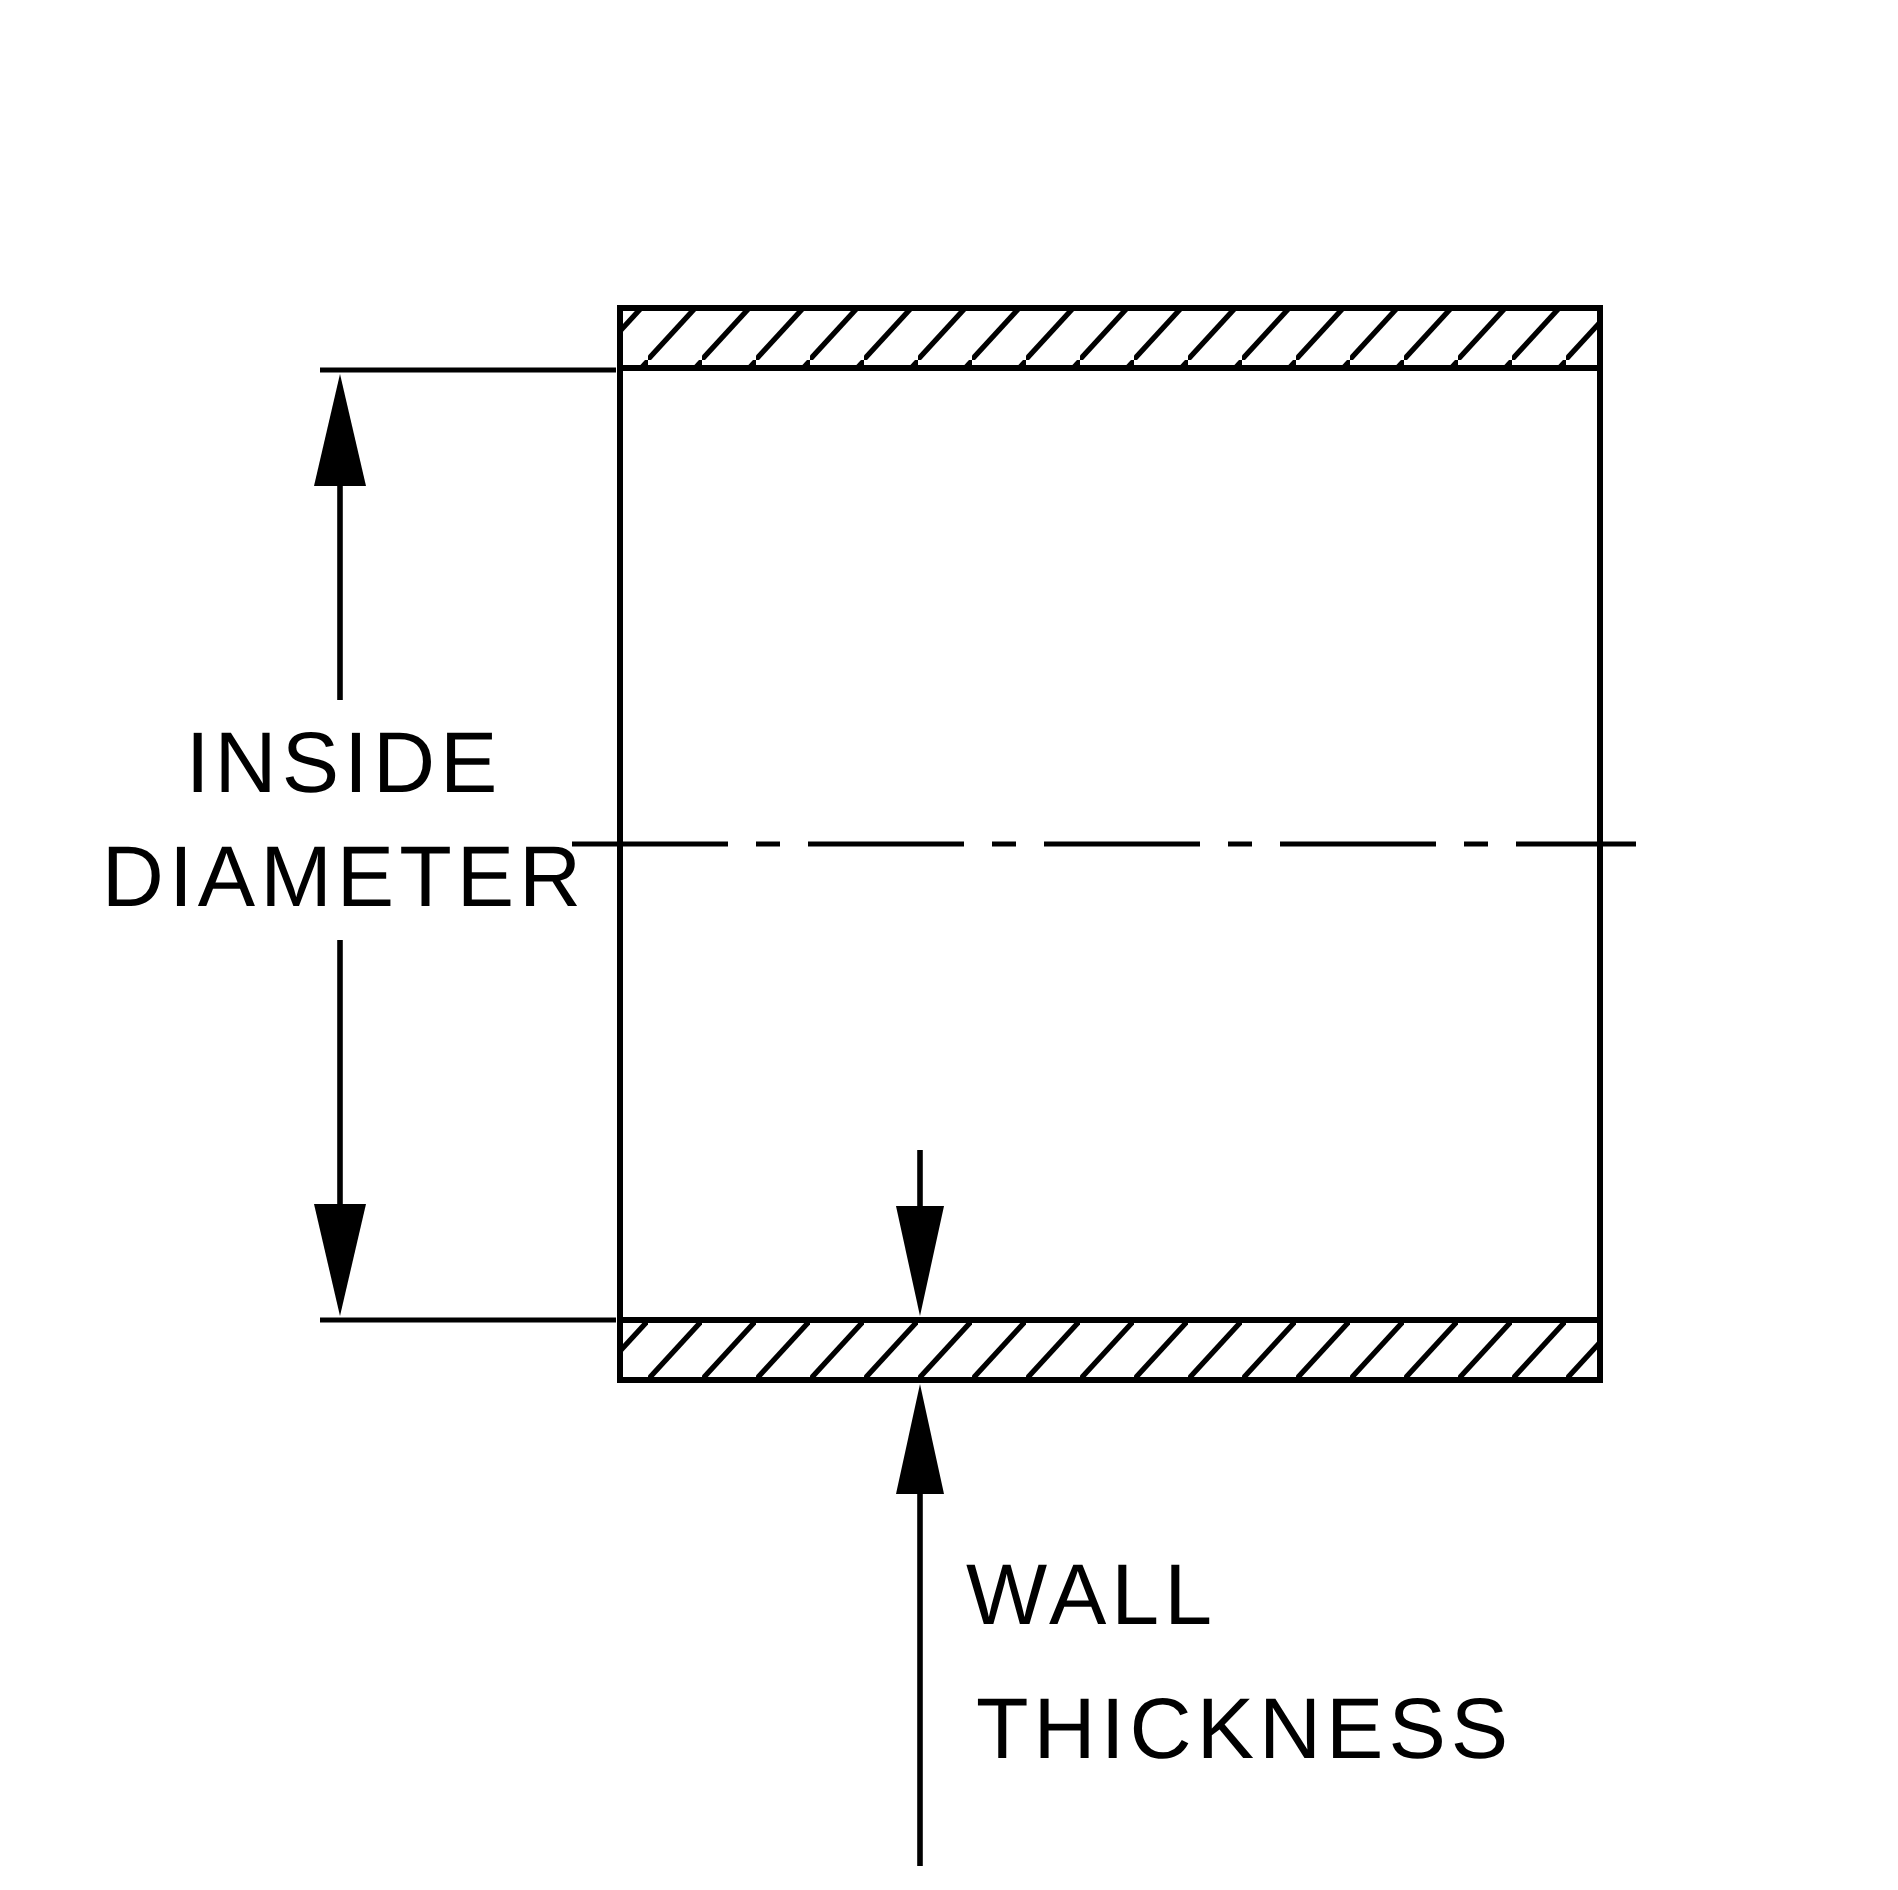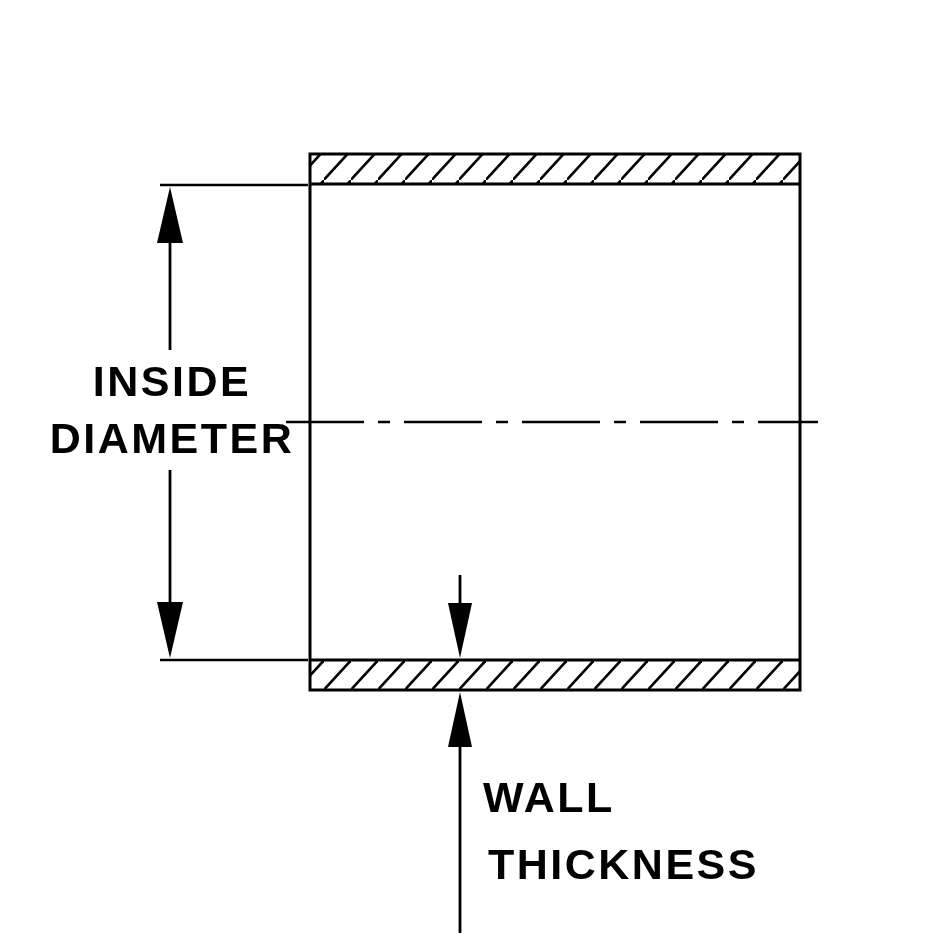--- a/index.html
+++ b/index.html
@@ -7,21 +7,20 @@
     padding: 0;
     background: #ffffff;
   }
   .canvas {
     position: relative;
     width: 949px;
     height: 945px;
     background: #ffffff;
     overflow: hidden;
     font-family: "Liberation Sans", "DejaVu Sans", sans-serif;
-    font-weight: bold;
   }
   svg {
     display: block;
   }
   .dim-label {
     font-family: "Liberation Sans", "DejaVu Sans", sans-serif;
     font-size: 43px;
     letter-spacing: 2.5px;
     fill: #000000;
   }

